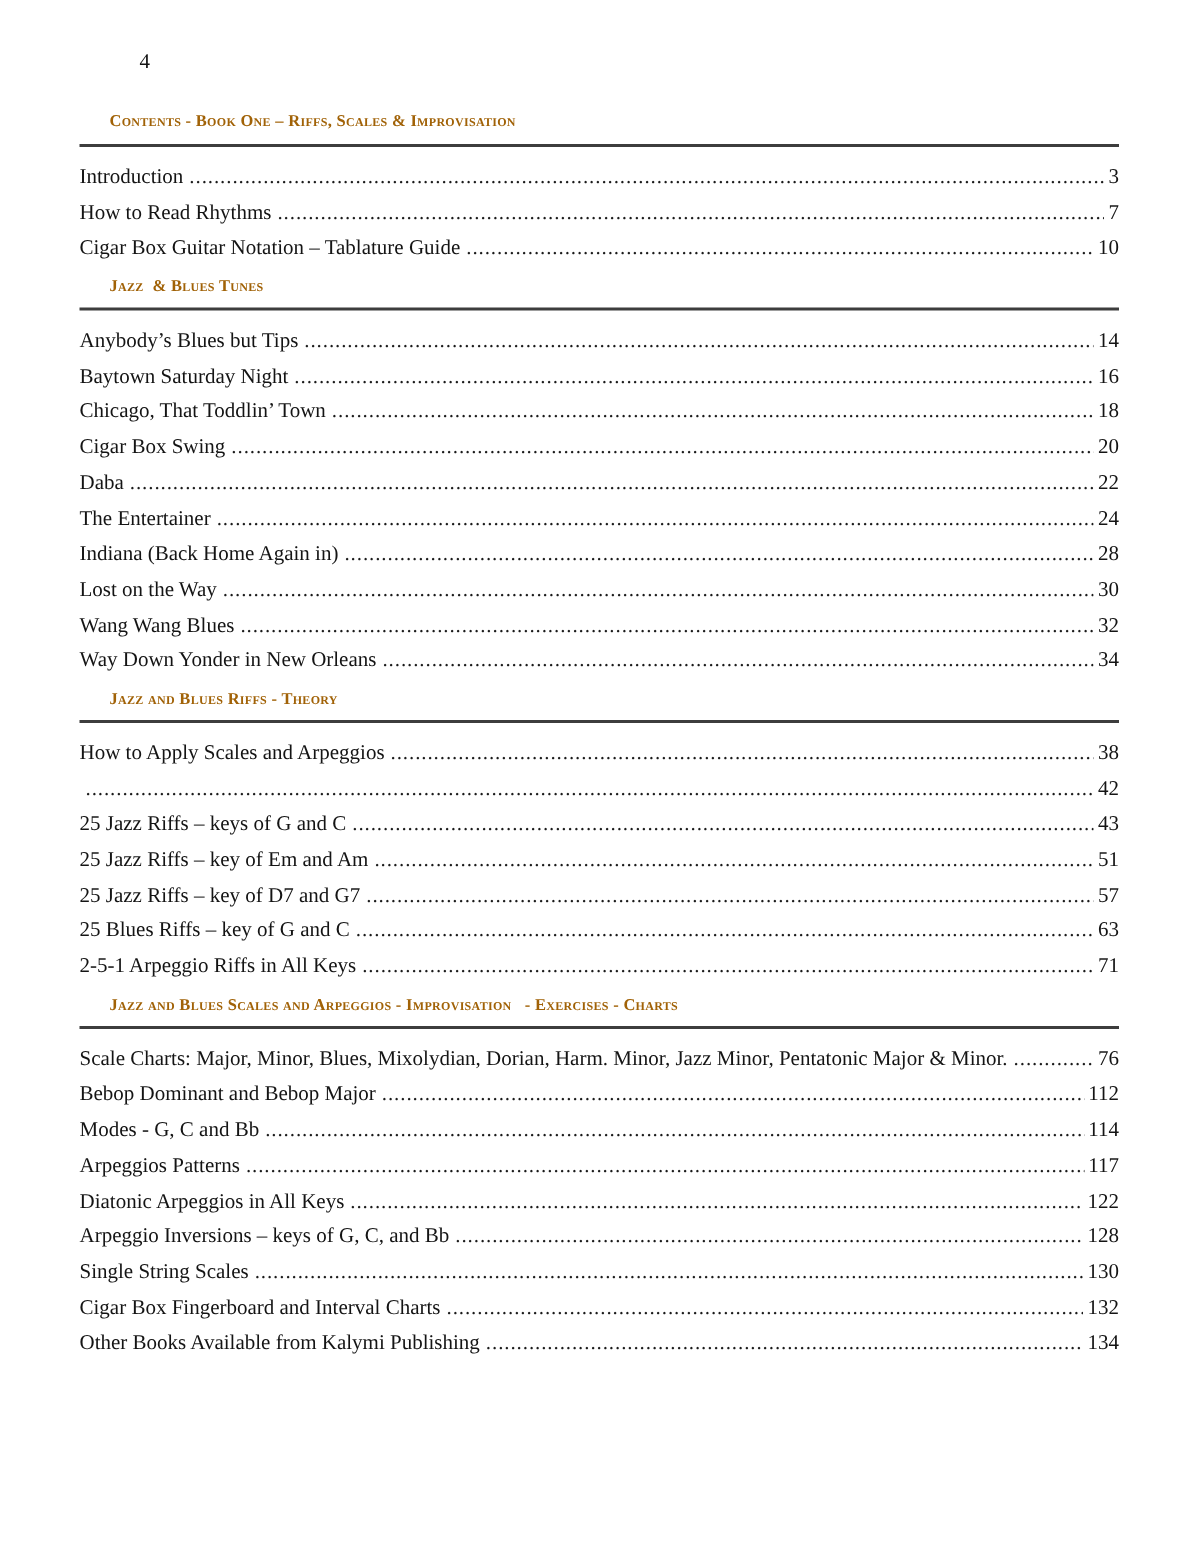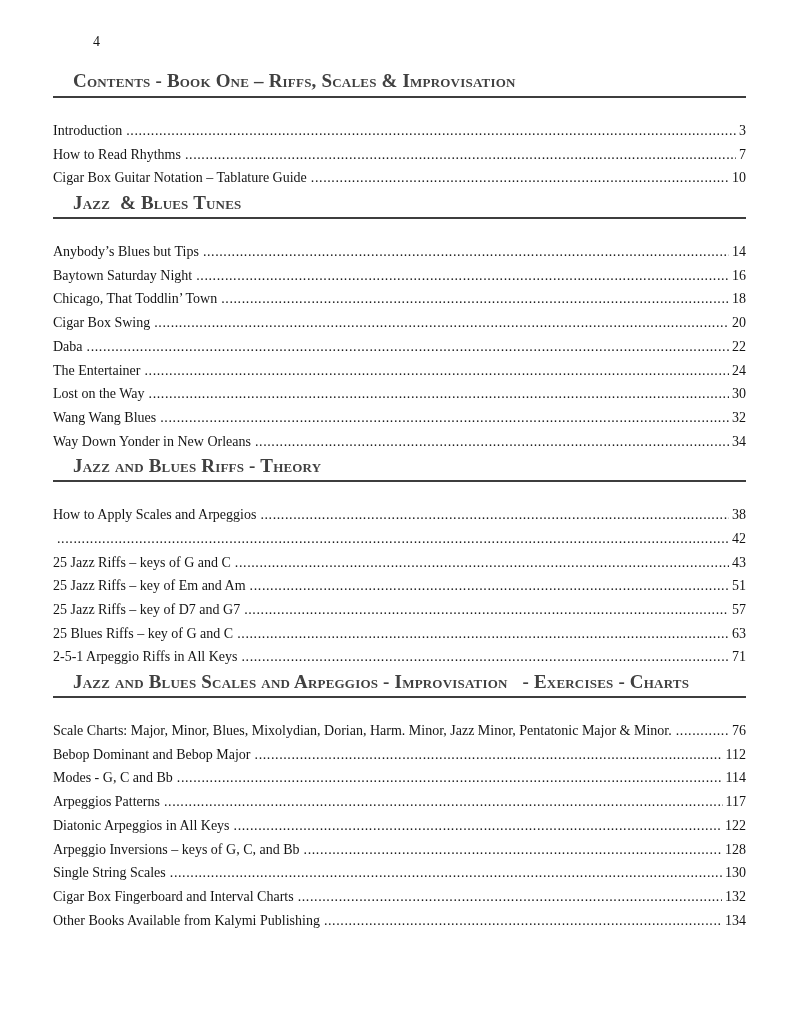--- a/index.html
+++ b/index.html
@@ -20,32 +20,32 @@
     line-height: 17px;
   }
   .main-heading {
     margin-top: 21px;
     padding: 0 0 5px 20px;
     border-bottom: 2px solid #3d3d3d;
   }
   .heading-text {
     font-weight: bold;
     font-variant: small-caps;
-    font-size: 19px;
+    font-size: 11px;
     line-height: 20px;
     letter-spacing: 0.2px;
     white-space: pre-wrap;
-    color: #404040;
+    color: #a16207;
   }
   .toc-section .section-heading {
     margin-top: 4px;
     padding: 0 0 4px 20px;
     border-bottom: 2px solid #3d3d3d;
   }
-  .entries { padding-top: 24px; }
+  .entries { padding-top: 12px; }
   .toc-row {
     display: flex;
     align-items: baseline;
     font-size: 14px;
     line-height: 17px;
     margin-bottom: 6.7px;
   }
   .toc-row .label { white-space: nowrap; flex-shrink: 0; }
   .toc-row .leader {
     flex: 1;
@@ -129,20 +129,25 @@
     <span class="leader"></span>
     <span class="pagenum">22</span>
   </div>
 
   <div class="toc-row">
     <span class="label">The Entertainer</span>
     <span class="leader"></span>
     <span class="pagenum">24</span>
   </div>
 
+  <div class="toc-row">
+    <span class="label">Indiana (Back Home Again in)</span>
+    <span class="leader"></span>
+    <span class="pagenum">28</span>
+  </div>
 
   <div class="toc-row">
     <span class="label">Lost on the Way</span>
     <span class="leader"></span>
     <span class="pagenum">30</span>
   </div>
 
   <div class="toc-row">
     <span class="label">Wang Wang Blues</span>
     <span class="leader"></span>

